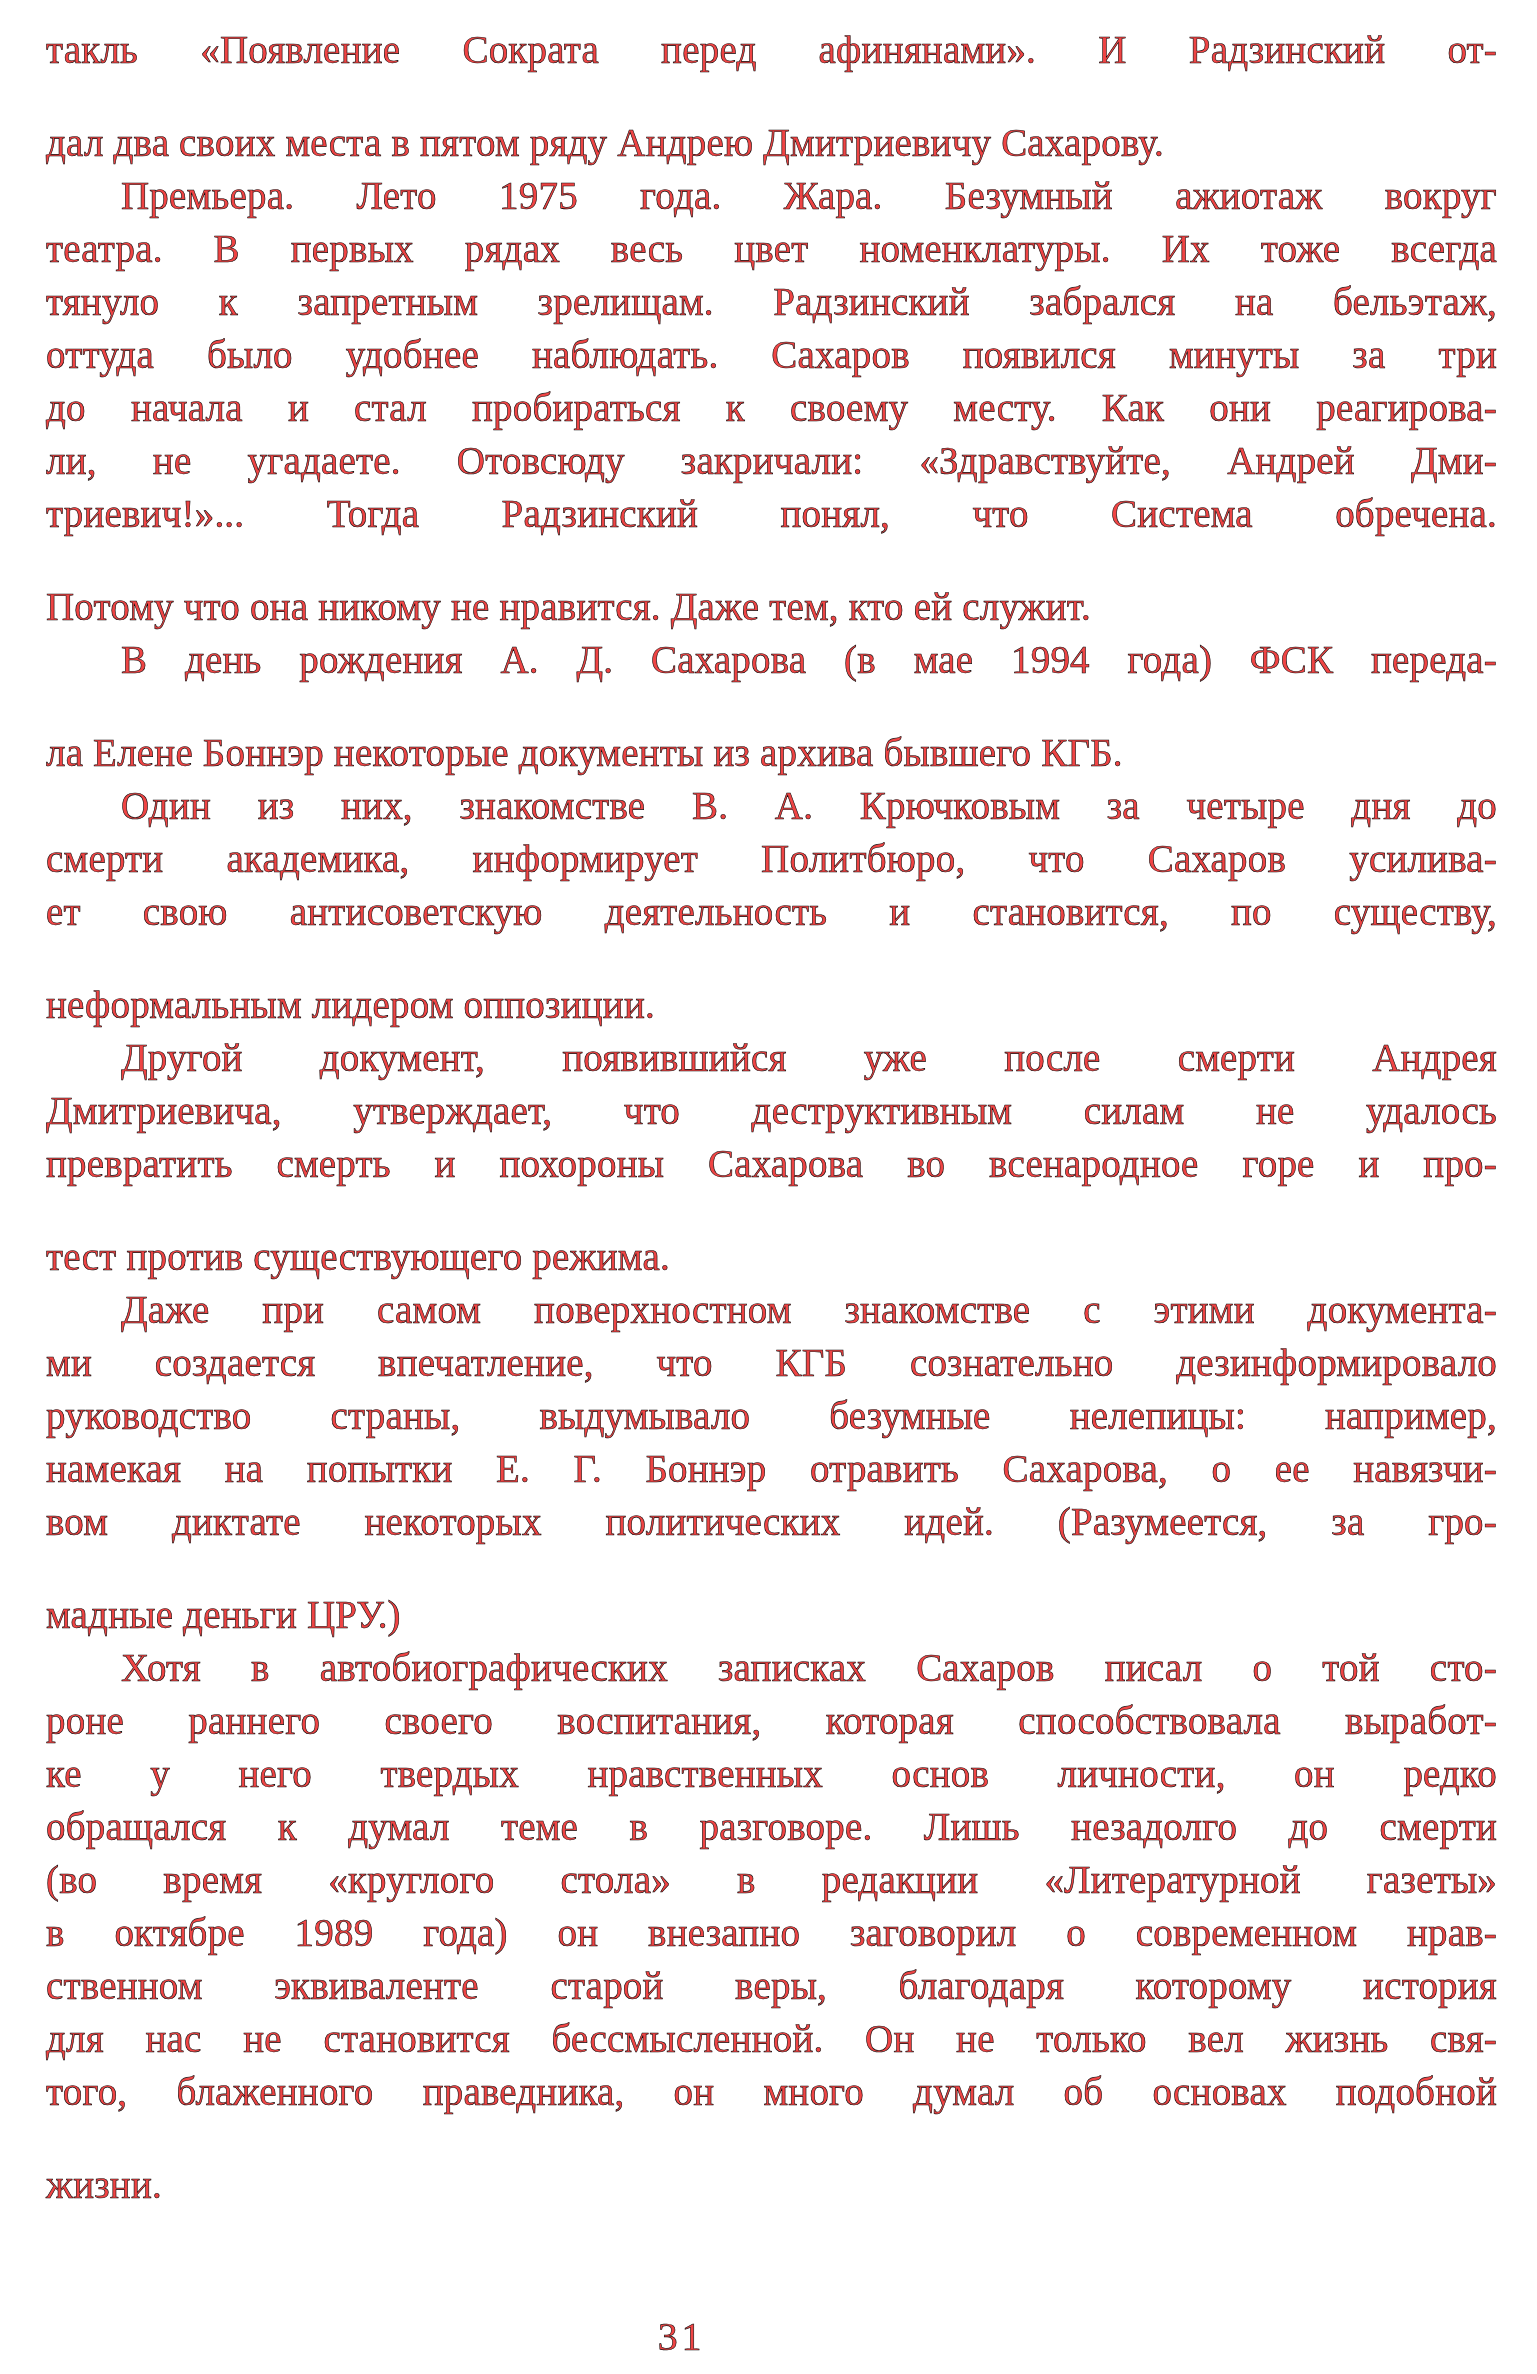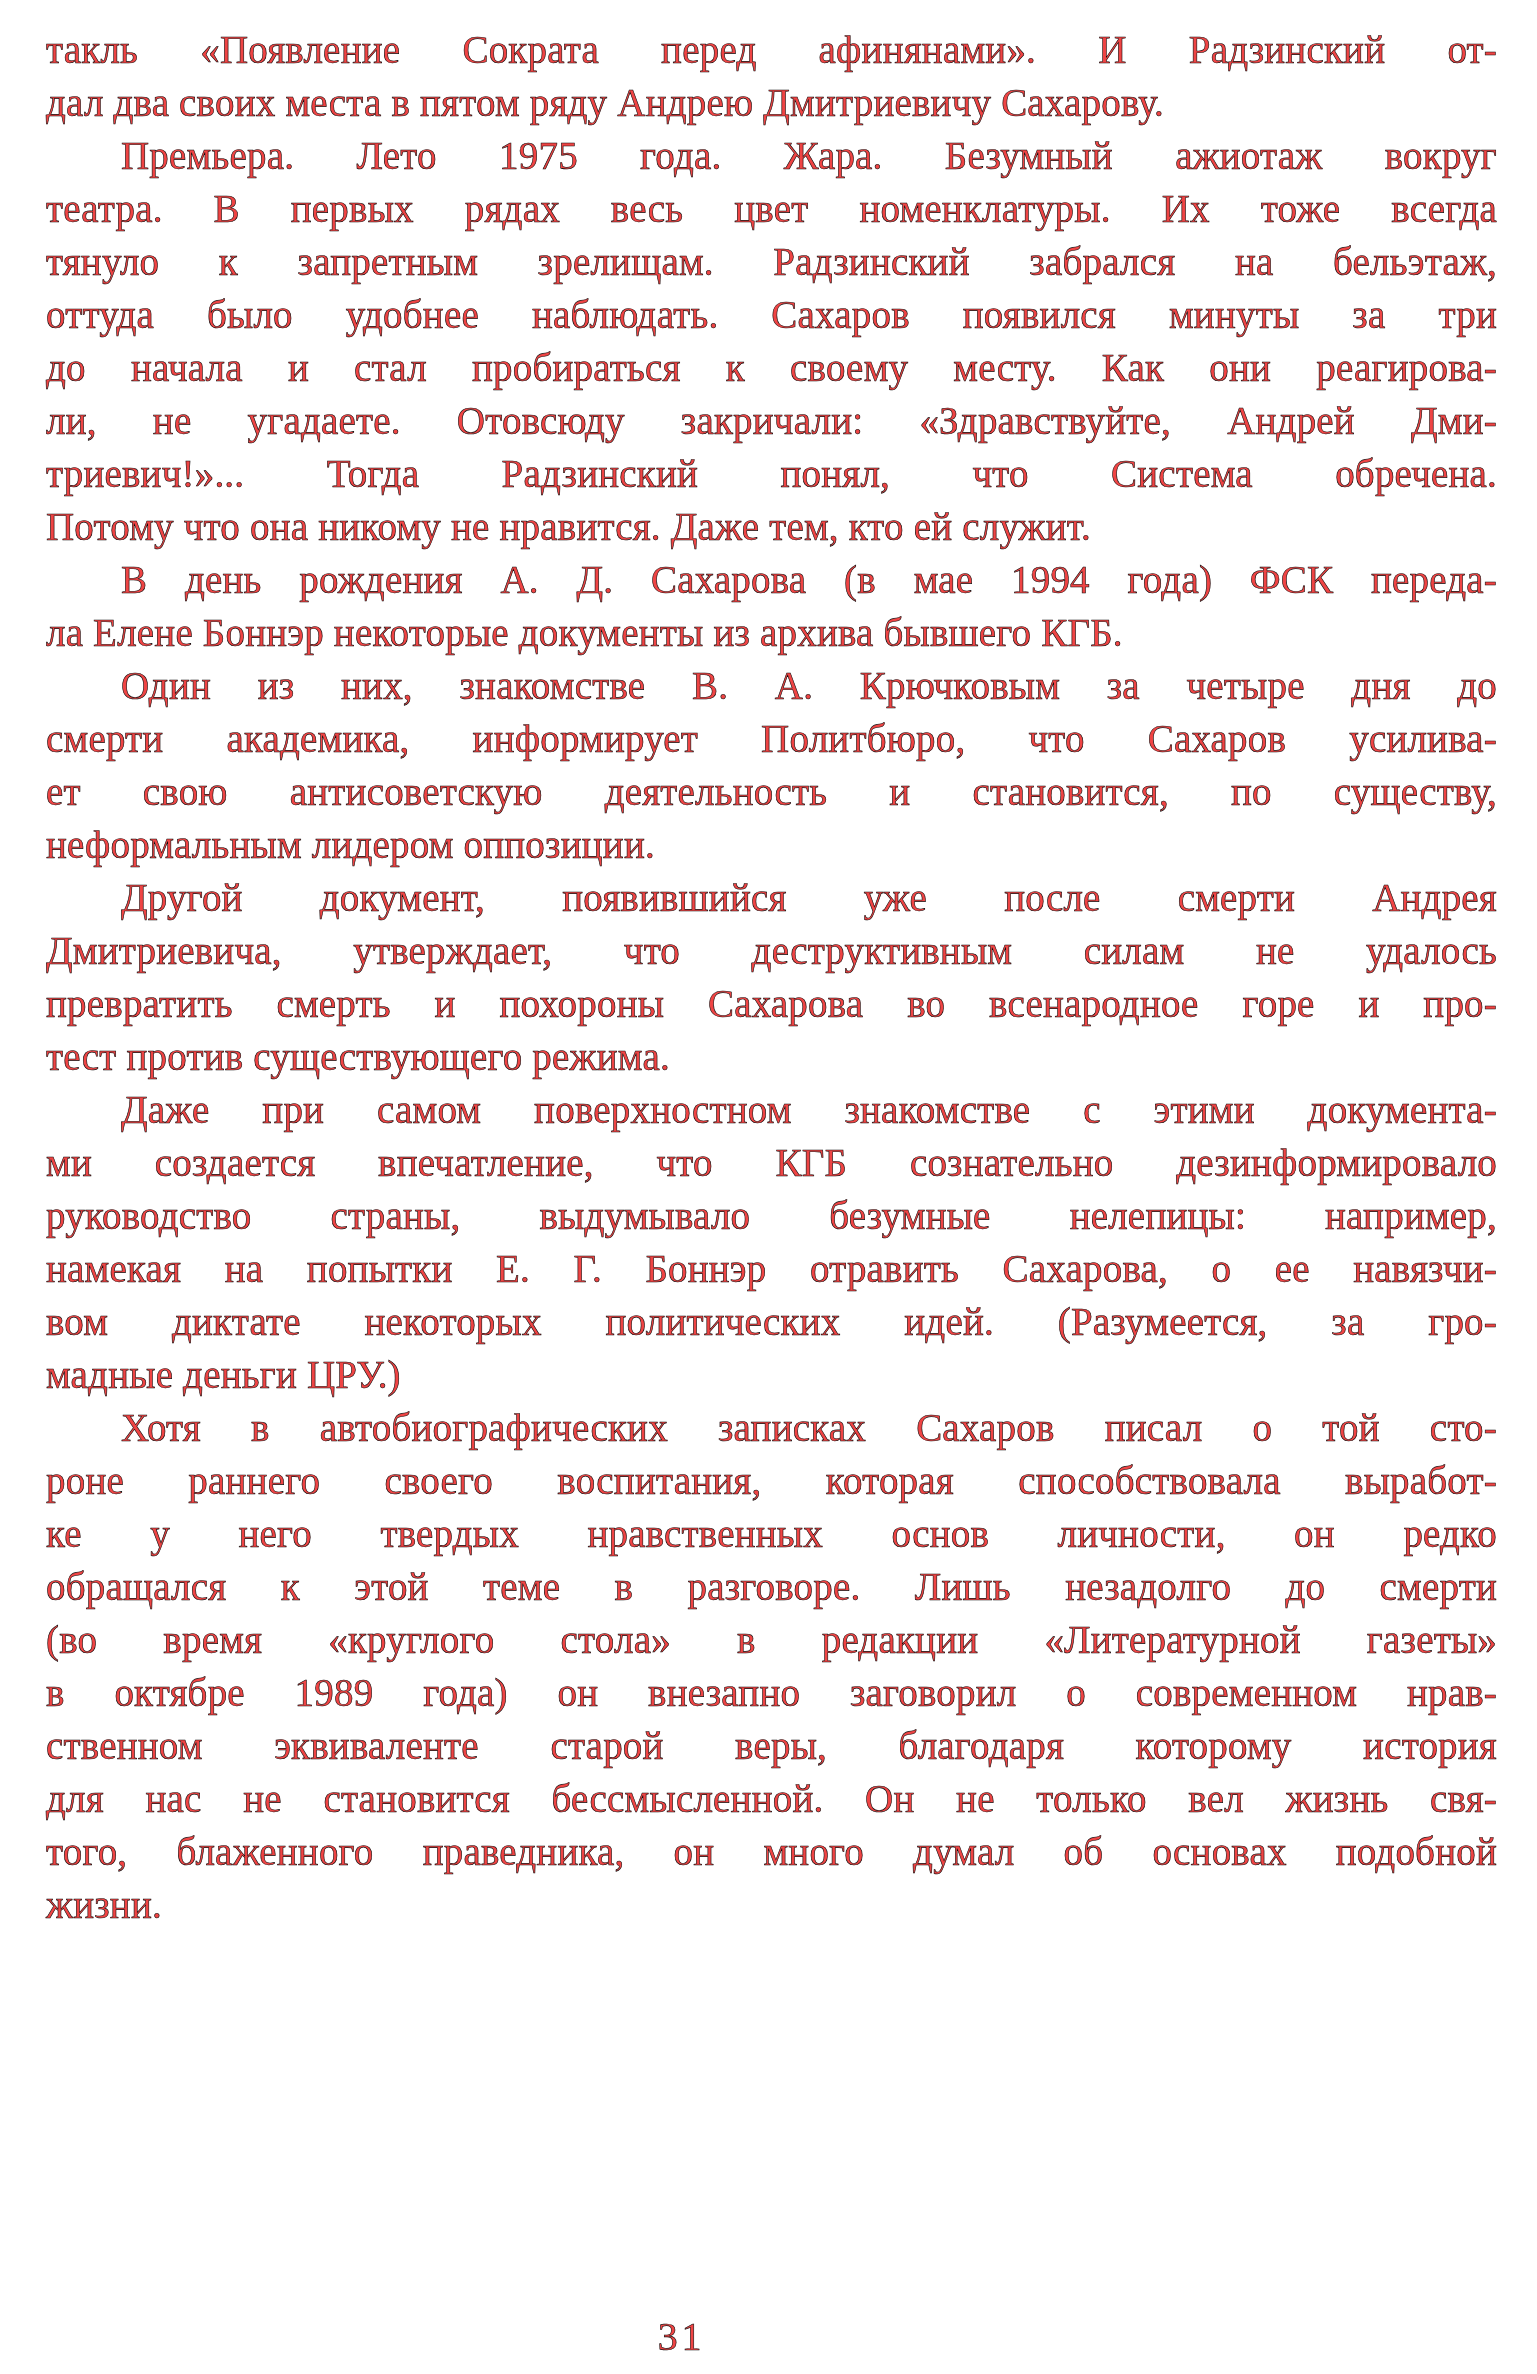--- a/index.html
+++ b/index.html
@@ -27,20 +27,21 @@
     letter-spacing: 0.2px;
   }
   .line {
     text-align: justify;
     text-align-last: justify;
     white-space: normal;
   }
   .line.para-end {
     text-align: right;
     text-align-last: left;
+    margin-top: 40px;
   }
   .line.indent {
     text-indent: 75px;
   }
   .page-number {
     position: absolute;
     left: 0;
     top: 2313px;
     width: 1363px;
     text-align: center;
@@ -76,21 +77,21 @@
       <div class="line para-end">тест против существующего режима.</div>
       <div class="line indent">Даже при самом поверхностном знакомстве с этими документа-</div>
       <div class="line">ми создается впечатление, что КГБ сознательно дезинформировало</div>
       <div class="line">руководство страны, выдумывало безумные нелепицы: например,</div>
       <div class="line">намекая на попытки Е. Г. Боннэр отравить Сахарова, о ее навязчи-</div>
       <div class="line">вом диктате некоторых политических идей. (Разумеется, за гро-</div>
       <div class="line para-end">мадные деньги ЦРУ.)</div>
       <div class="line indent">Хотя в автобиографических записках Сахаров писал о той сто-</div>
       <div class="line">роне раннего своего воспитания, которая способствовала выработ-</div>
       <div class="line">ке у него твердых нравственных основ личности, он редко</div>
-      <div class="line">обращался к этой теме в разговоре. Лишь незадолго до смерти</div>
+      <div class="line">обращался к думал теме в разговоре. Лишь незадолго до смерти</div>
       <div class="line">(во время «круглого стола» в редакции «Литературной газеты»</div>
       <div class="line">в октябре 1989 года) он внезапно заговорил о современном нрав-</div>
       <div class="line">ственном эквиваленте старой веры, благодаря которому история</div>
       <div class="line">для нас не становится бессмысленной. Он не только вел жизнь свя-</div>
       <div class="line">того, блаженного праведника, он много думал об основах подобной</div>
       <div class="line para-end">жизни.</div>
     </div>
   <div class="page-number">31</div>
 </div>
 

